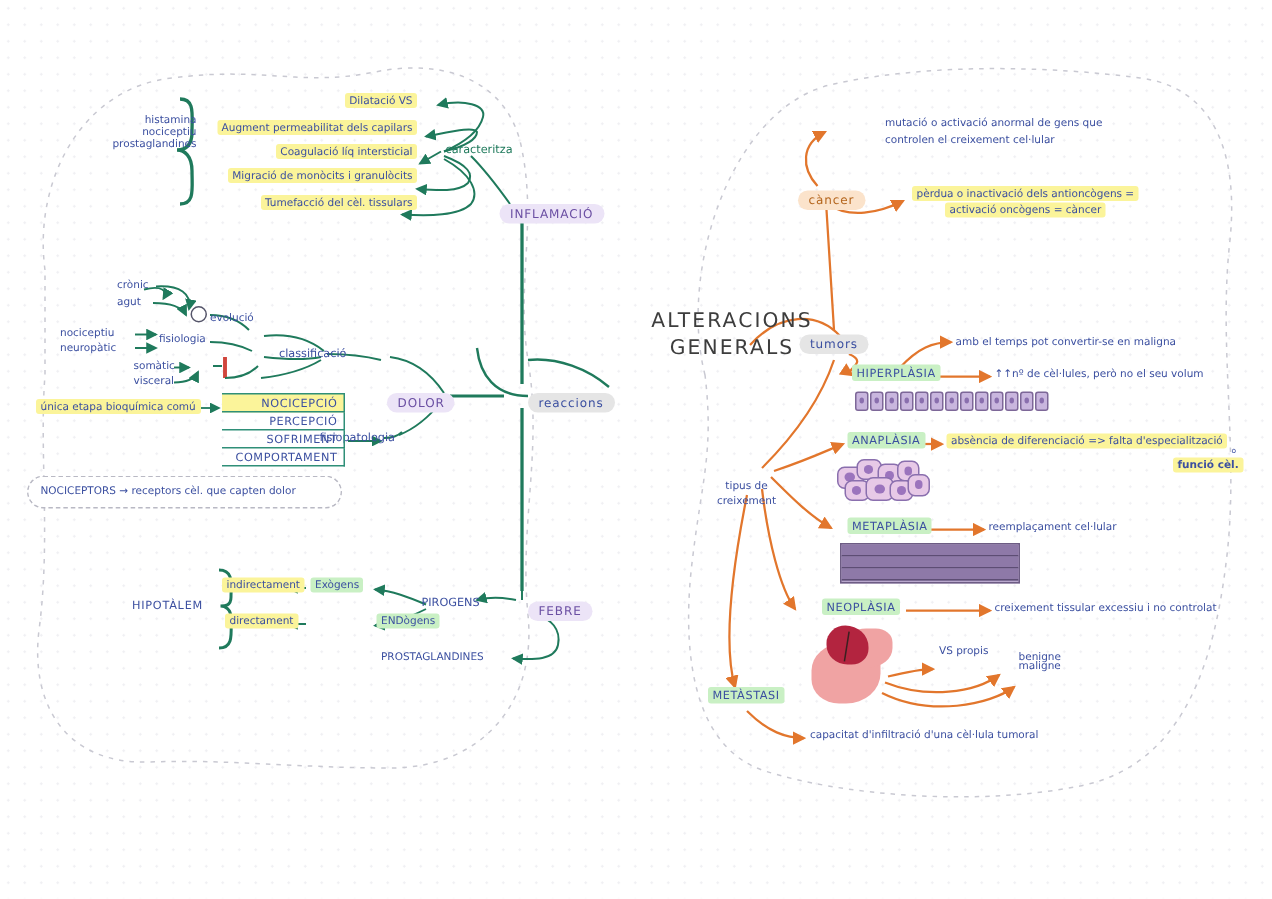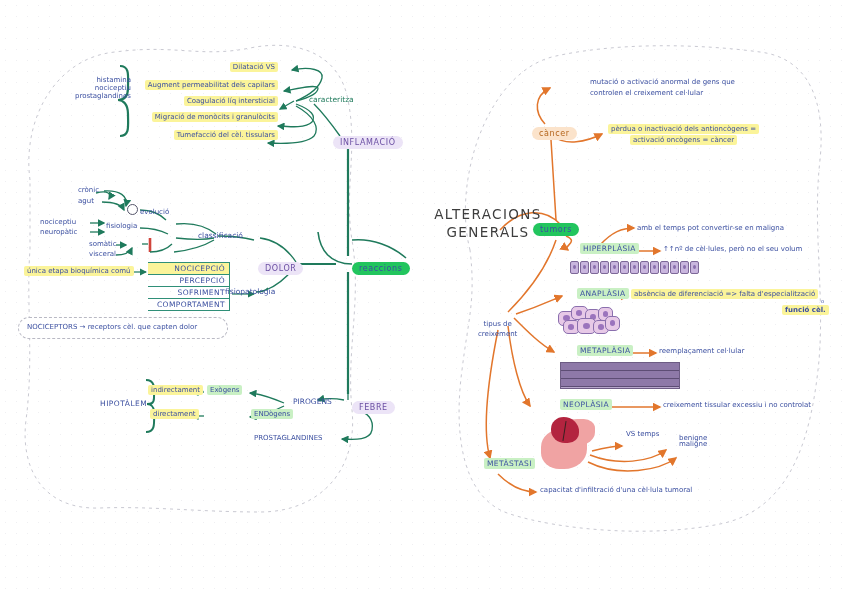--- a/index.html
+++ b/index.html
@@ -15,29 +15,29 @@
   
   .blue   {color:#3b4fa0;}
   .green  {color:#1f7a5c;}
 
   
   .chip{
     display:inline-block;padding:2px 7px;border-radius:9px;
     font-size:8px;letter-spacing:.6px;
   }
   .chip-violet{background:#ece4f7;color:#6b4fa3;}
-  .chip-grey  {background:#22c55e;color:#3b4fa0;}
+  .chip-grey  {background:#e5e5e5;color:#3b4fa0;}
   .chip-peach {background:#fbe3cb;color:#b4651c;}
 
   
   .hl-yellow{background:#fbf49a;padding:1px 3px;border-radius:2px;}
   .hl-green {background:#c9f0c4;padding:1px 3px;border-radius:2px;}
 
   .t7 {font-size:7px;}
-  .t75{font-size:7.5px;margin-left:12px;}
+  .t75{font-size:7.5px;}
 
   #center-title{
     position:absolute;left:408px;top:205px;width:160px;
     text-align:center;font-size:13.5px;letter-spacing:1.4px;
     color:#3d3d3d;line-height:1.35;
   }
 
   
   .boxlist{position:absolute;left:148px;top:262px;width:82px;font-size:7.5px;}
   .boxlist div{
@@ -432,21 +432,21 @@
   <div class="node t7 blue" style="left:663px;top:401px;">
     <span>creixement tissular excessiu i no controlat</span>
   </div>
   <div class="tumor" style="left:535px;top:415px;">
     <div class="mass" style="left:6px;top:14px;width:46px;height:40px;"></div>
     <div class="mass" style="left:28px;top:4px;width:32px;height:26px;"></div>
     <div class="core" style="left:16px;top:2px;width:28px;height:26px;"></div>
     <div style="position:absolute;left:29px;top:6px;width:1.2px;height:20px;background:#3a2020;transform:rotate(9deg);"></div>
   </div>
   <div class="node t7 blue" style="left:626px;top:430px;">
-    <span>VS temps</span>
+    <span>VS propis</span>
   </div>
   <div class="node t7 blue" style="left:679px;top:434px;">
     <span>benigne</span>
   </div>
   <div class="node t7 blue" style="left:679px;top:440px;">
     <span>maligne</span>
   </div>
 
   <div class="node t75" style="left:472px;top:460px;">
     <span class="hl-green blue" style="letter-spacing:.4px;">METÀSTASI</span>

